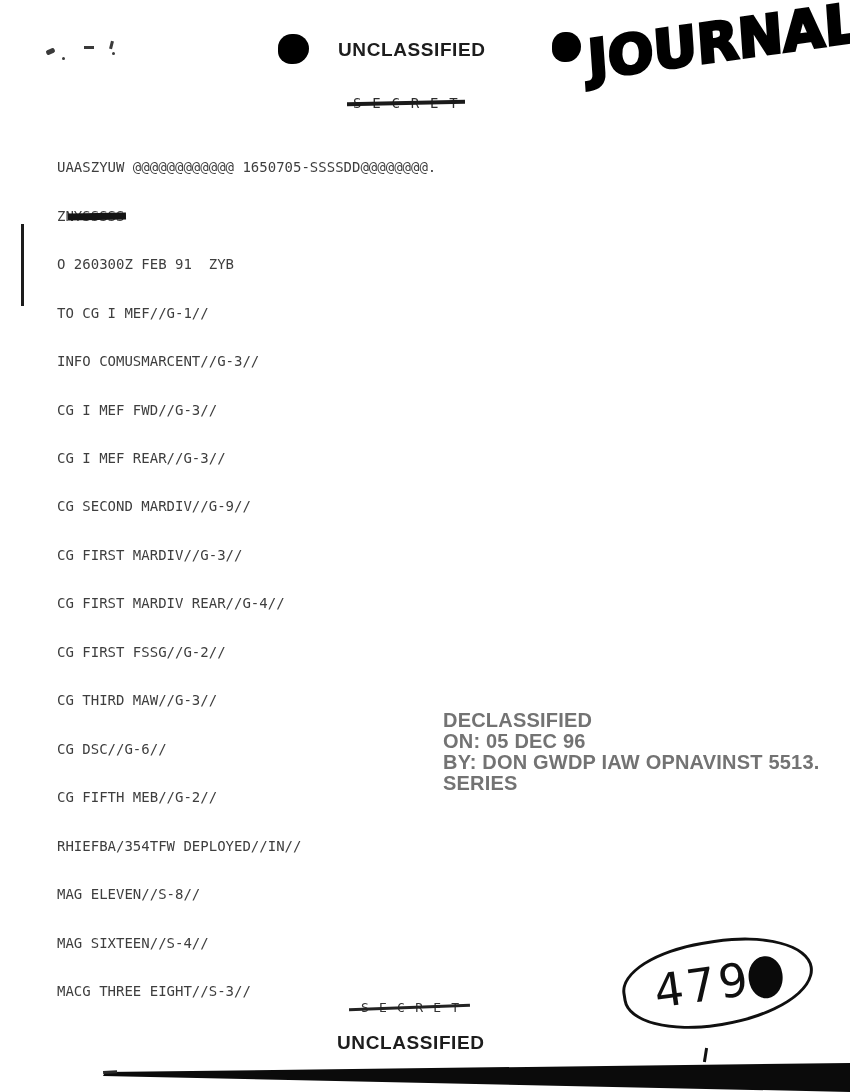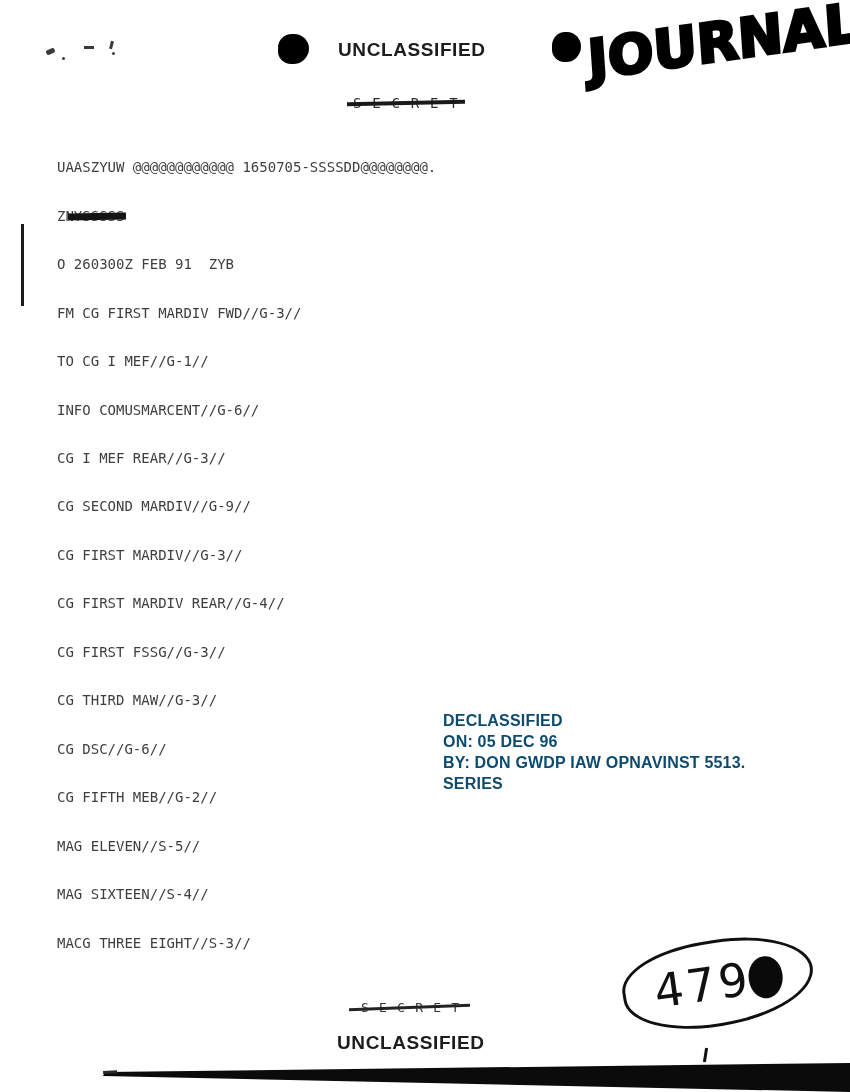--- a/index.html
+++ b/index.html
@@ -40,21 +40,21 @@
   }
   .secret-banner {
     position:absolute; font-family:"DejaVu Sans Mono", monospace;
     font-size:14px; letter-spacing:1.2px; color:#2d2d2d;margin-left:9px;
   }
 
   
   .stamp {
     position:absolute; left:443px; top:710px;
     font-family:"Liberation Sans", sans-serif; font-weight:bold;
-    font-size:16px; line-height:21px; letter-spacing:0.2px; color:#0c4a6e;
+    font-size:20px; line-height:21px; letter-spacing:0.2px; color:#737373;
   }
 
   
   .journal {
     position:absolute; left:590px; top:34px; width:300px;
     font-family:"DejaVu Sans", sans-serif; font-weight:bold;
     font-size:54px; line-height:1; color:#000;
     -webkit-text-stroke:3px #000; letter-spacing:0px;
     transform:rotate(-8deg) skewX(-4deg); transform-origin:left bottom;
     white-space:nowrap;
@@ -103,32 +103,33 @@
   <div class="secret-banner" style="left:344px;top:95px;">
     <span class="struck">S E C R E T</span>
   </div>
 
   <div class="margin-line"></div>
 
   <div class="msgblock">
     <div class="tline">UAASZYUW @@@@@@@@@@@@ 1650705-SSSSDD@@@@@@@@.</div>
     <div class="tline"><span>ZNY</span><span class="struck struck-heavy">SSSSS</span></div>
     <div class="tline">O 260300Z FEB 91  ZYB</div>
-    <div class="tline">FM CG FIRST MARDIV FWD//G-3//</div>
     <div class="tline">TO CG I MEF//G-1//</div>
-    <div class="tline">INFO COMUSMARCENT//G-6//</div>
+    <div class="tline">INFO COMUSMARCENT//G-3//</div>
+    <div class="tline">CG I MEF FWD//G-3//</div>
     <div class="tline">CG I MEF REAR//G-3//</div>
     <div class="tline">CG SECOND MARDIV//G-9//</div>
     <div class="tline">CG FIRST MARDIV//G-3//</div>
     <div class="tline">CG FIRST MARDIV REAR//G-4//</div>
-    <div class="tline">CG FIRST FSSG//G-3//</div>
+    <div class="tline">CG FIRST FSSG//G-2//</div>
     <div class="tline">CG THIRD MAW//G-3//</div>
     <div class="tline">CG DSC//G-6//</div>
     <div class="tline">CG FIFTH MEB//G-2//</div>
-    <div class="tline">MAG ELEVEN//S-5//</div>
+    <div class="tline">RHIEFBA/354TFW DEPLOYED//IN//</div>
+    <div class="tline">MAG ELEVEN//S-8//</div>
     <div class="tline">MAG SIXTEEN//S-4//</div>
     <div class="tline">MACG THREE EIGHT//S-3//</div>
     
     
     
     
     
     
     
     

